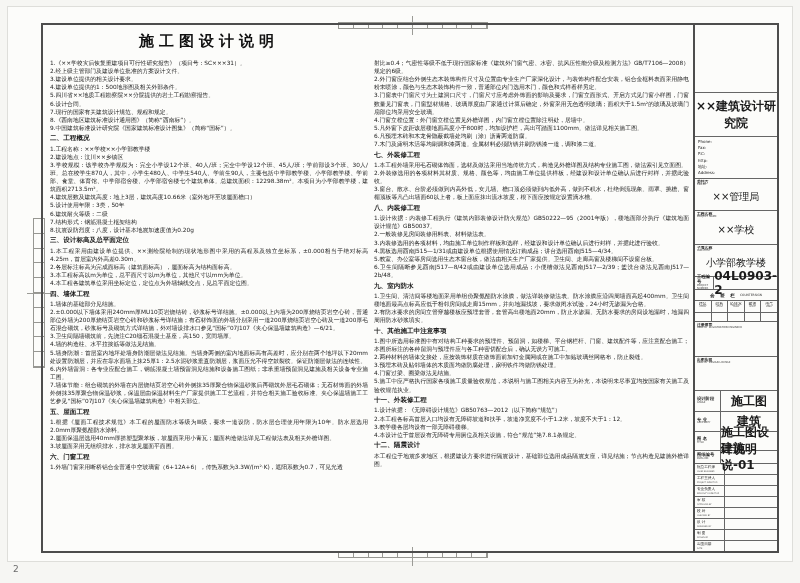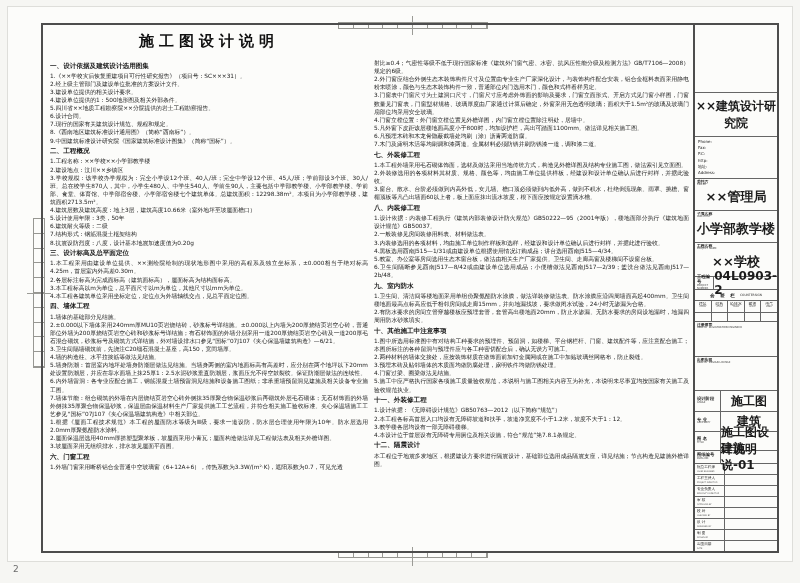--- a/index.html
+++ b/index.html
@@ -23,21 +23,21 @@
   .tb-empty-top{height:68px;}
   .tb-company{height:44px;display:flex;align-items:center;justify-content:center;
               font-size:12px;font-weight:bold;text-align:center;}
   .tb-contact{height:42px;padding:2px 0 0 3px;font-size:4px;line-height:6.2px;color:#222;}
   .tb-field{height:32px;}
   .tb-field.mid{height:34px;}
   .tb-microlabel{position:absolute;top:1px;left:2px;line-height:1.15;display:flex;flex-direction:column;}
   .tb-microlabel .zh{font-size:3.8px;font-weight:bold;}
   .tb-microlabel .en{font-size:2.6px;color:#444;}
   .tb-fieldval{display:flex;align-items:center;justify-content:center;height:100%;
-               font-size:13px;font-weight:bold;padding-top:4px;text-align:right;}
+               font-size:10px;font-weight:normal;padding-top:4px;text-align:right;}
   .tb-split{display:flex;}
   .tb-split .lab{width:26px;border-right:1px solid #666;padding-left:2px;
                  display:flex;flex-direction:column;justify-content:center;line-height:1.1;}
   .tb-split .lab .zh{font-size:4.3px;font-weight:bold;}
   .tb-split .lab .en{font-size:2.6px;color:#444;}
   .tb-split .val{flex:1;display:flex;align-items:center;justify-content:center;
                  font-size:12px;font-weight:bold;}
   .h13{height:13px;} .h21{height:21px;} .h20{height:20px;} .h19{height:19px;}
   .tb-countersign{height:11px;display:flex;align-items:center;justify-content:center;gap:3px;}
   .tb-countersign .zh{font-size:4.6px;font-weight:bold;letter-spacing:2px;}
@@ -111,21 +111,20 @@
         <div class="cell"></div>
         <div class="cell"></div>
       </div>
     <div class="tick tick-top"></div>
     <div class="tick tick-bottom"></div>
     <div class="tick tick-left"></div>
 
     <div class="sheet">
       <div class="sheet-title">施工图设计说明</div>
       <div class="col col-left">
-          <div class="nh">一、设计依据及建筑设计选用图集</div>
           <div class="np">1.《××学校灾后恢复重建项目可行性研究报告》（项目号：SC×××31）。</div>
           <div class="np">2.经上级主管部门及建设单位批准的方案设计文件。</div>
           <div class="np">3.建设单位提供的相关设计要求。</div>
           <div class="np">4.建设单位提供的1：500地形图及相关外部条件。</div>
           <div class="np">5.四川省××地质工程勘察院××分院提供的岩土工程勘察报告。</div>
           <div class="np">6.设计合同。</div>
           <div class="np">7.现行的国家有关建筑设计规范、规程和规定。</div>
           <div class="np">8.《西南地区建筑标准设计通用图》（简称“西南标”）。</div>
           <div class="np">9.中国建筑标准设计研究院《国家建筑标准设计图集》（简称“国标”）。</div>
           <div class="nh">二、工程概况</div>
@@ -143,20 +142,21 @@
           <div class="np">3.本工程标高以m为单位，总平面尺寸以m为单位，其他尺寸以mm为单位。</div>
           <div class="np">4.本工程各建筑单位采用坐标定位，定位点为外墙轴线交点，见总平面定位图。</div>
           <div class="nh">四、墙体工程</div>
           <div class="np">1.墙体的基础部分见结施。</div>
           <div class="np">2.±0.000以下墙体采用240mm厚MU10页岩烧结砖，砂浆标号详结施。±0.000以上内墙为200厚烧结页岩空心砖，普通部位外墙为200厚烧结页岩空心砖和砂浆标号详结施；有石材饰面的外墙分别采用一道200厚烧结页岩空心砖及一道200厚毛石混合砌筑，砂浆标号及砌筑方式详结施，外对墙设排水口参见“国标”07J107《夹心保温墙建筑构造》—6/21。</div>
           <div class="np">3.卫生间隔墙砌筑前，先浇注C20细石混凝土基座，高150，宽同墙厚。</div>
           <div class="np">4.墙的构造柱、水平拉接筋等做法见结施。</div>
           <div class="np">5.墙身防潮：首层室内地坪处墙身防潮层做法见结施。当墙身两侧的室内地面标高有高差时，应分别在两个地坪以下20mm处设置防潮层，并应在靠水面墙上抹25厚1：2.5水泥砂浆垂直防潮层，浆面压光不得空鼓裂纹。保证防潮层做法的连续性。</div>
           <div class="np">6.内外墙留洞：各专业应配合施工，钢筋混凝土墙预留洞见结施和设备施工图纸；非承重墙预留洞见建施及相关设备专业施工图。</div>
           <div class="np">7.墙体节能：组合砌筑的外墙在内层烧结页岩空心砖外侧抹35厚聚合物保温砂浆后再砌筑外层毛石砌体；无石材饰面的外墙外侧抹35厚聚合物保温砂浆，保温层由保温材料生产厂家提供施工工艺流程，并符合相关施工验收标准。夹心保温墙施工工艺参见“国标”07J107《夹心保温墙建筑构造》中相关部位。</div>
+          <div class="nh">五、屋面工程</div>
           <div class="np">1.根据《屋面工程技术规范》本工程的屋面防水等级为Ⅲ级，要求一道设防，防水层合理使用年限为10年。防水层选用2.0mm厚聚氨酯防水涂料。</div>
           <div class="np">2.屋面保温层选用40mm厚挤塑型聚苯板，坡屋面采用小青瓦；屋面构造做法详见工程做法表及相关外檐详图。</div>
           <div class="np">3.坡屋面采用无组织排水，排水坡见屋面平面图。</div>
           <div class="nh">六、门窗工程</div>
           <div class="np">1.外墙门窗采用断桥铝合金普通中空玻璃窗（6+12A+6），传热系数为3.3W/(m²·K)，遮阳系数为0.7，可见光透</div>
         </div>
       <div class="col col-right">
           <div class="np">射比≥0.4；气密性等级不低于现行国家标准《建筑外门窗气密、水密、抗风压性能分级及检测方法》GB/T7106—2008）规定的6级。</div>
           <div class="np">2.外门窗应结合外侧生态木装饰构件尺寸及位置由专业生产厂家深化设计，与装饰构件配合安装，铝合金框料表面采用静电粉末喷涂，颜色与生态木装饰构件一致，普通部位内门选用木门，颜色和式样看样另定。</div>
           <div class="np">3.门窗表中门窗尺寸为土建洞口尺寸，门窗尺寸应考虑外饰面的影响及要求，门窗立面形式、开启方式见门窗小样图，门窗数量见门窗表，门窗型材规格、玻璃厚度由厂家通过计算后确定，外窗采用无色透明玻璃；面积大于1.5m²的玻璃及玻璃门扇部位均采用安全玻璃。</div>
@@ -206,34 +206,34 @@
           </div>
 
         <div class="tb tb-field">
           <div class="tb-microlabel">
             <span class="zh">委托方</span>
             <span class="en">CLIENT</span>
           </div>
           <div class="tb-fieldval">××管理局</div>
         </div>
 
+        <div class="tb tb-field mid">
+          <div class="tb-microlabel">
+            <span class="zh">工程名称</span>
+            <span class="en">PROJECT NAME</span>
+          </div>
+          <div class="tb-fieldval">××学校</div>
+        </div>
+
         <div class="tb tb-field">
           <div class="tb-microlabel">
             <span class="zh">子项名称</span>
             <span class="en">SUB-ITEM</span>
           </div>
           <div class="tb-fieldval">小学部教学楼</div>
-        </div>
-
-        <div class="tb tb-field mid">
-          <div class="tb-microlabel">
-            <span class="zh">工程名称</span>
-            <span class="en">PROJECT NAME</span>
-          </div>
-          <div class="tb-fieldval">××学校</div>
         </div>
 
         <div class="tb tb-split h13">
           <div class="lab">
             <span class="zh">工程编号</span>
             <span class="en">PROJECT NUMBER</span>
           </div>
           <div class="val">04L0903-2</div>
         </div>
 

